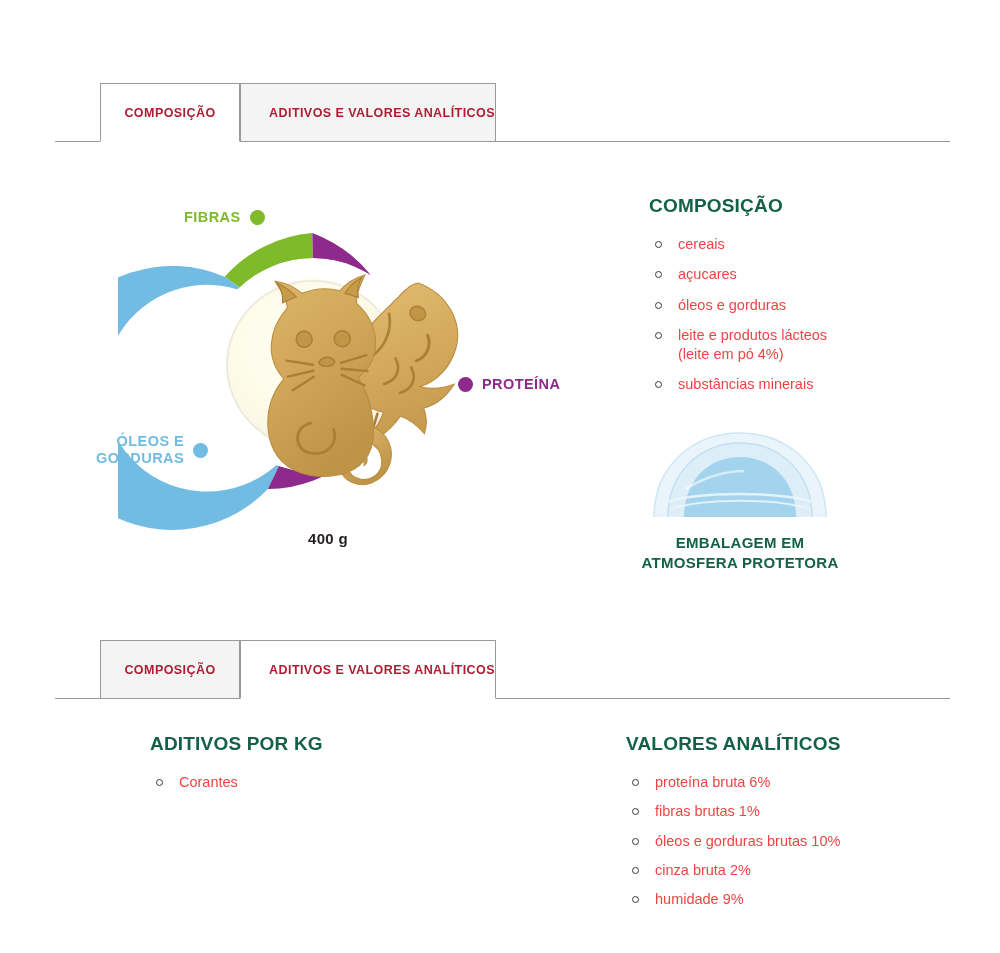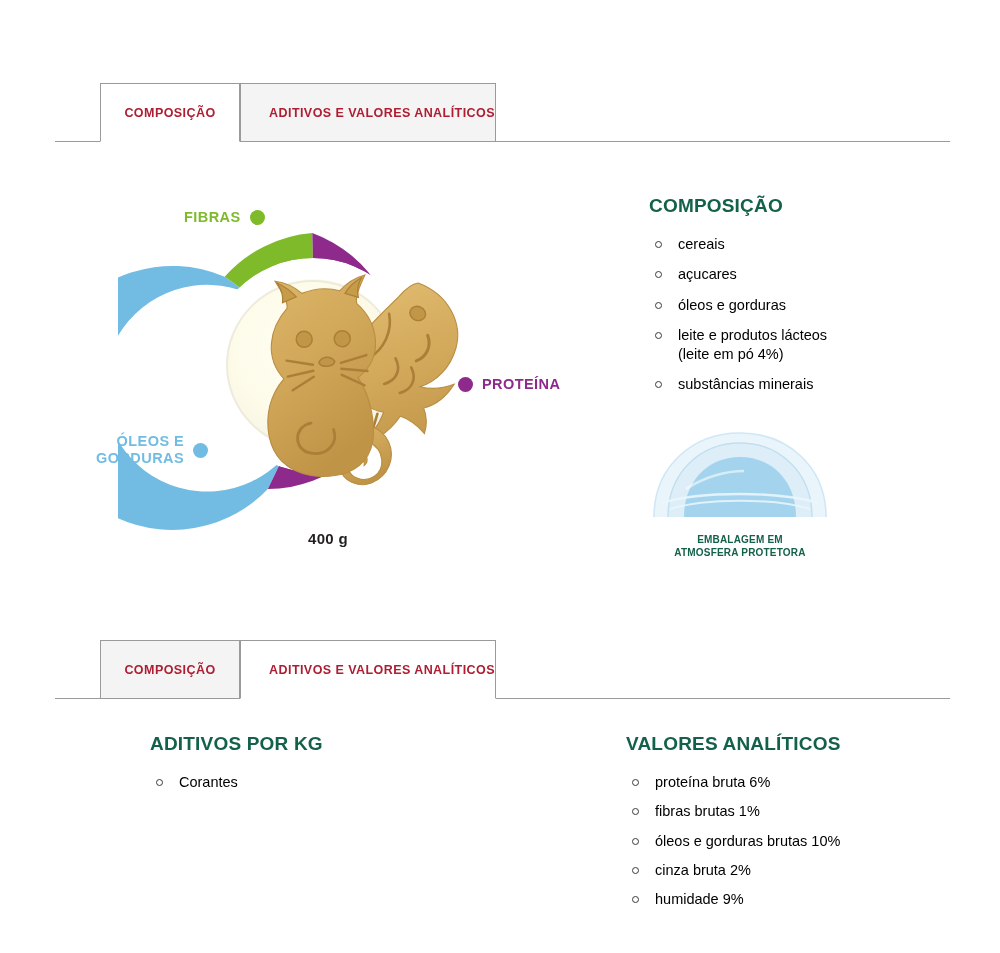--- a/index.html
+++ b/index.html
@@ -51,33 +51,33 @@
   .weight{position:absolute;left:150px;top:340px;width:120px;text-align:center;
           font-size:15px;font-weight:bold;color:#231f20;letter-spacing:.02em;}
 
   
   .col-head{
     font-size:19px;font-weight:bold;color:#14614a;letter-spacing:.01em;margin:0 0 18px 0;
   }
   .ilist{list-style:none;margin:0;padding:0;}
   .ilist li{
     position:relative;padding-left:29px;margin-bottom:11px;
-    font-size:14.5px;line-height:1.33;color:#000000;
+    font-size:14.5px;line-height:1.33;color:#ef4444;
   }
   .ilist li .marker{
     position:absolute;left:6px;top:1px;
     width:7px;height:7px;border:1.4px solid #3a3a3a;border-radius:50%;
     box-sizing:border-box;top:6px;
   }
   .comp-block{position:absolute;left:649px;top:195px;width:330px;}
 
   
   .pack{position:absolute;left:640px;top:425px;width:200px;text-align:center;}
   .pack-cap{
-    margin-top:4px;font-size:10px;font-weight:bold;color:#14614a;
+    margin-top:4px;font-size:15px;font-weight:bold;color:#14614a;
     line-height:1.32;letter-spacing:.02em;
   }
 
   
   .low-left{position:absolute;left:150px;top:733px;width:380px;}
   .low-right{position:absolute;left:626px;top:733px;width:360px;}
   .low-left .ilist li,.low-right .ilist li{margin-bottom:10px;}
 </style>
 </head>
 <body>

